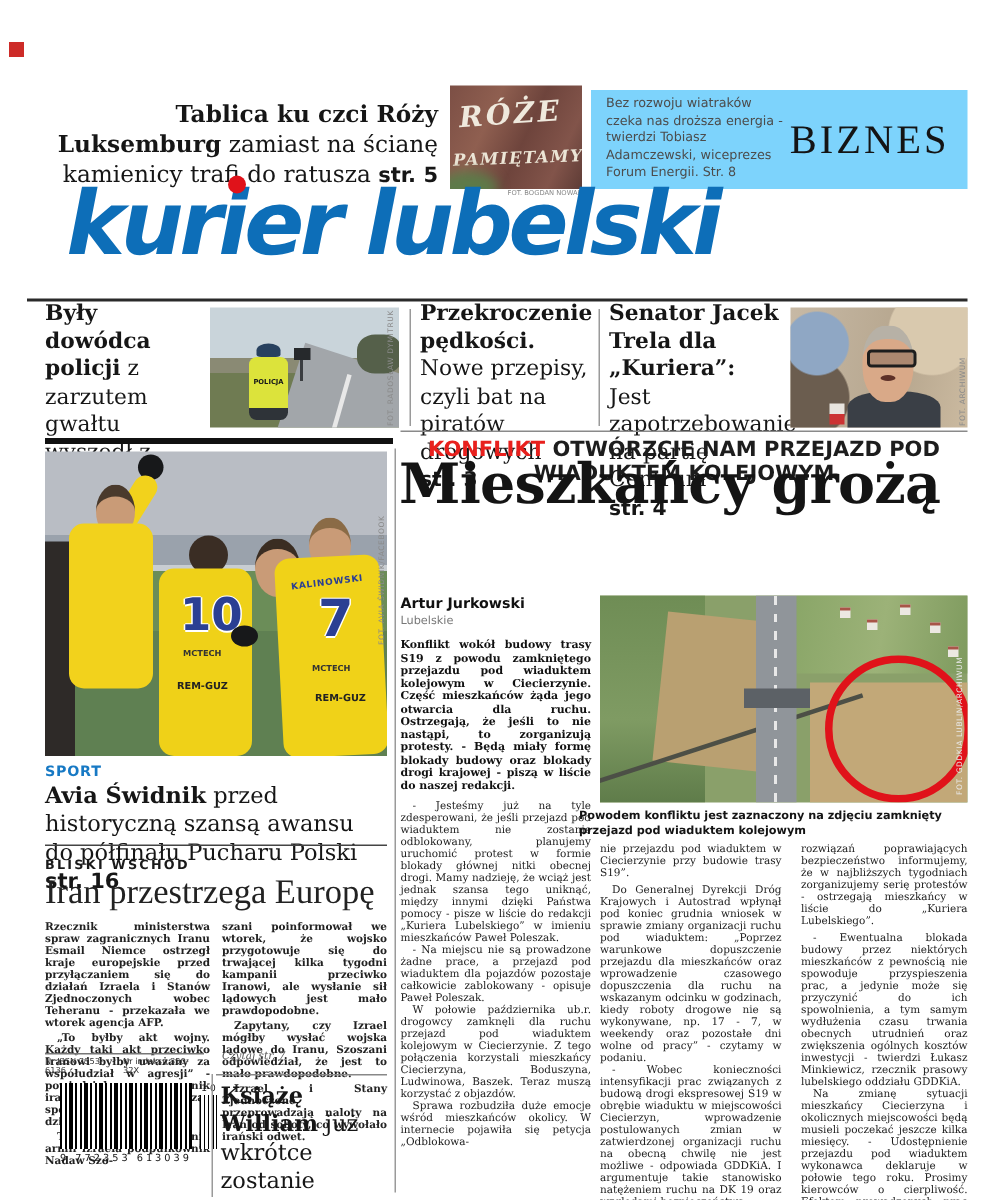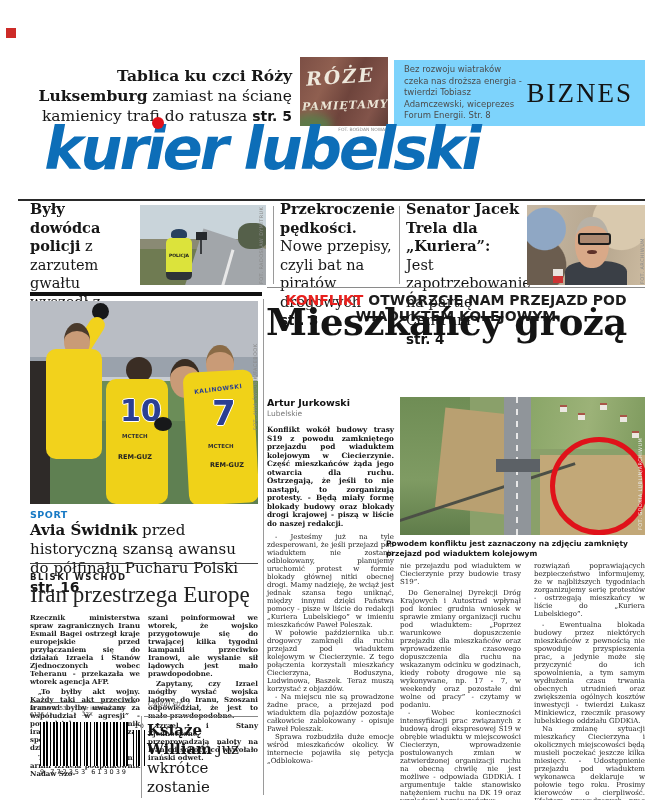--- a/index.html
+++ b/index.html
@@ -233,21 +233,21 @@
   <div class="vcredit" style="left:252px;top:310px;height:120px;">FOT. AVIA ŚWIDNIK/FACEBOOK</div>
 
   <div class="abs sport-label">SPORT</div>
   <p class="abs avia" style="margin:0;"><strong>Avia Świdnik</strong><span> przed historyczną szansą awansu do półfinału Pucharu Polski </span><b class="pref">str. 16</b></p>
 
   <div class="abs rule-avia"></div>
   <div class="abs bw-kicker">BLISKI WSCHÓD</div>
   <h2 class="abs iran-head" style="margin:0;">Iran przestrzega Europę</h2>
 
   <div class="iran-col" style="left:30px;">
-    <p>Rzecznik ministerstwa spraw zagranicznych Iranu Esmail Bagei ostrzegł kraje europejskie przed przyłączaniem się do działań Izraela i Stanów Zjednoczonych wobec Teheranu - przekazała we wtorek agencja AFP.</p>
+    <p>Rzecznik ministerstwa spraw zagranicznych Iranu Esmail Niemce ostrzegł kraje europejskie przed przyłączaniem się do działań Izraela i Stanów Zjednoczonych wobec Teheranu - przekazała we wtorek agencja AFP.</p>
     <p>„To byłby akt wojny. Każdy taki akt przeciwko Iranowi byłby uważany za współudział w agresji” - powiedział rzecznik irańskiego MSZ podczas spotkania z dziennikarzami.</p>
     <p>Tymczasem rzecznik armii Izraela podpułkownik Nadaw Szo-</p>
   </div>
   <div class="iran-col" style="left:148px;">
     <p>szani poinformował we wtorek, że wojsko przygotowuje się do trwającej kilka tygodni kampanii przeciwko Iranowi, ale wysłanie sił lądowych jest mało prawdopodobne.</p>
     <p>Zapytany, czy Izrael mógłby wysłać wojska lądowe do Iranu, Szoszani odpowiedział, że jest to mało prawdopodobne.</p>
     <p>Izrael i Stany Zjednoczone przeprowadzają naloty na Iran od soboty, co wywołało irański odwet.</p>
   </div>
   <div class="abs readmore">Czytaj str. 7</div>
 
@@ -271,22 +271,22 @@
   <div class="abs kicker"><span class="klabel">KONFLIKT</span><span>OTWÓRZCIE NAM PRZEJAZD POD WIADUKTEM KOLEJOWYM</span></div>
 
   <h1 class="abs main-head" style="margin:0;"><span>Mieszkańcy grożą</span><br></h1>
 
   <div class="abs byline">Artur Jurkowski</div>
   <div class="abs byline-place">Lubelskie</div>
 
   <div class="mcol col1">
     <p class="lead">Konflikt wokół budowy trasy S19 z powodu zamkniętego przejazdu pod wiaduktem kolejowym w Ciecierzynie. Część mieszkańców żąda jego otwarcia dla ruchu. Ostrzegają, że jeśli to nie nastąpi, to zorganizują protesty. - Będą miały formę blokady budowy oraz blokady drogi krajowej - piszą w liście do naszej redakcji.</p>
     <p class="ind">- Jesteśmy już na tyle zdesperowani, że jeśli przejazd pod wiaduktem nie zostanie odblokowany, planujemy uruchomić protest w formie blokady głównej nitki obecnej drogi. Mamy nadzieję, że wciąż jest jednak szansa tego uniknąć, między innymi dzięki Państwa pomocy - pisze w liście do redakcji „Kuriera Lubelskiego” w imieniu mieszkańców Paweł Poleszak.</p>
+    <p class="ind">- Na miejscu nie są prowadzone żadne prace, a przejazd pod wiaduktem dla pojazdów pozostaje całkowicie zablokowany - opisuje Paweł Poleszak.</p>
     <p class="ind">W połowie października ub.r. drogowcy zamknęli dla ruchu przejazd pod wiaduktem kolejowym w Ciecierzynie. Z tego połączenia korzystali mieszkańcy Ciecierzyna, Boduszyna, Ludwinowa, Baszek. Teraz muszą korzystać z objazdów.</p>
-    <p class="ind">- Na miejscu nie są prowadzone żadne prace, a przejazd pod wiaduktem dla pojazdów pozostaje całkowicie zablokowany - opisuje Paweł Poleszak.</p>
     <p class="ind">Sprawa rozbudziła duże emocje wśród mieszkańców okolicy. W internecie pojawiła się petycja „Odblokowa-</p>
   </div>
 
   <div class="abs photo aerial-photo">
     <div class="ap-fieldL"></div>
     <div class="ap-dirtL"></div>
     <div class="ap-fieldR"></div>
     <div class="ap-dirtR"></div>
     <div class="ap-rail"></div>
     <div class="ap-road"></div>

